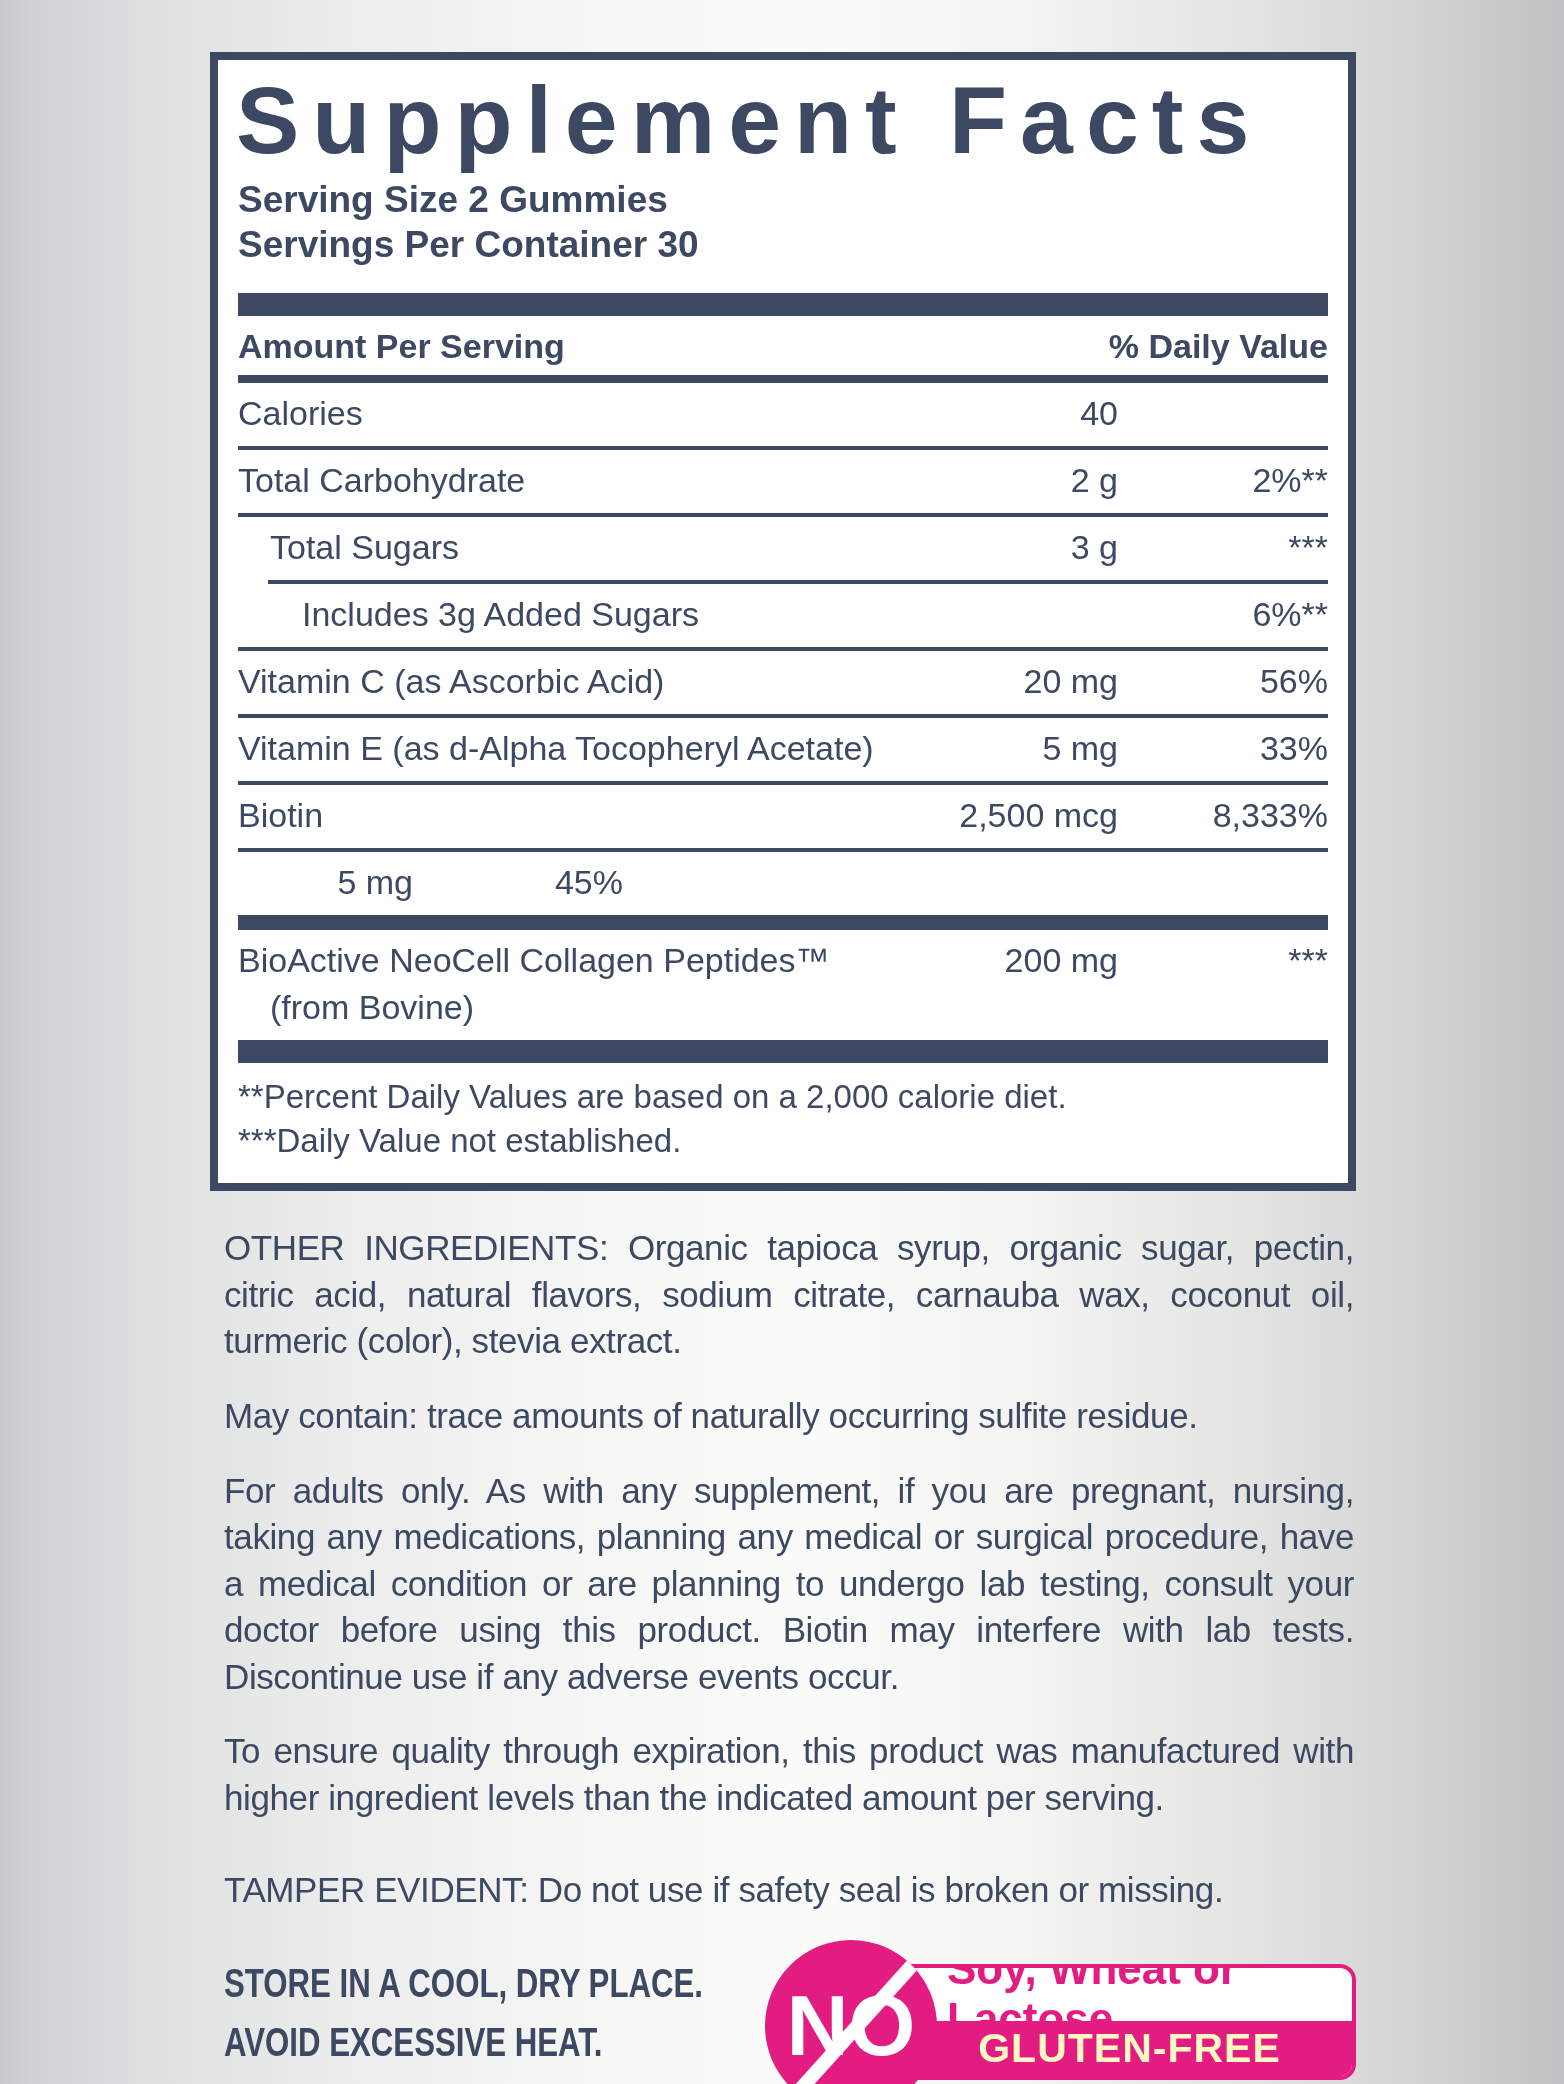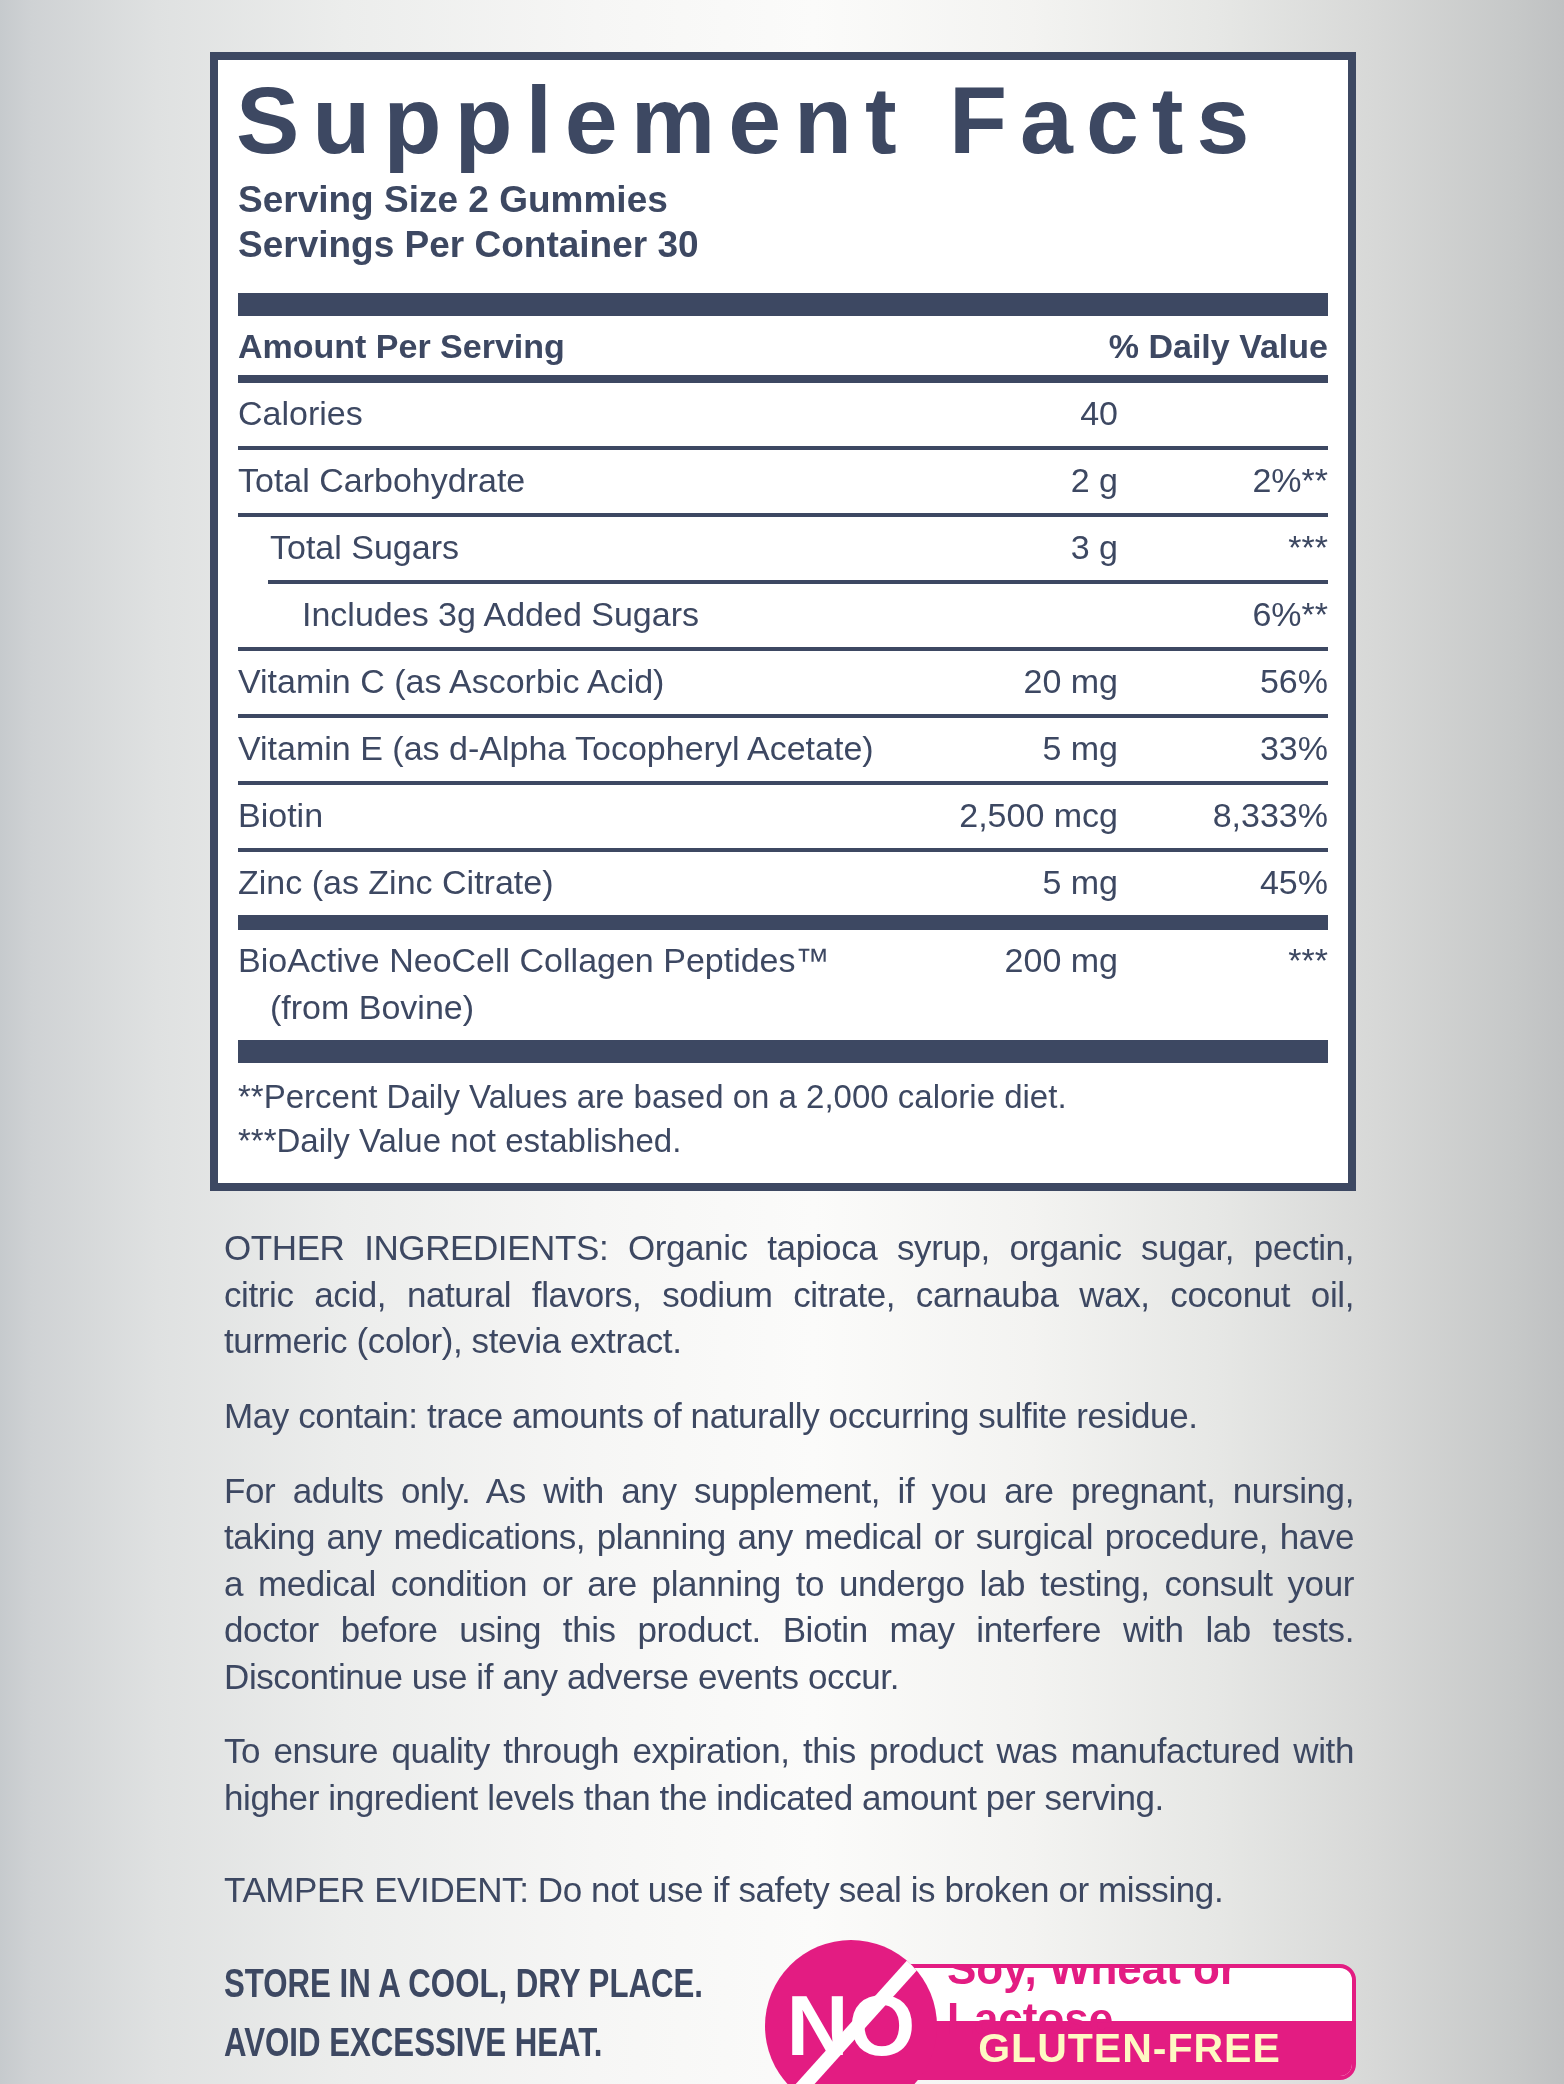--- a/index.html
+++ b/index.html
@@ -141,21 +141,20 @@
       <div class="sep"></div>
 
       <div class="row">
         <span class="nm">Biotin</span>
         <span class="amt">2,500 mcg</span>
         <span class="dv">8,333%</span>
       </div>
       <div class="sep"></div>
 
       <div class="row">
-        <span class="nm">Zinc (as Zinc Citrate)</span>
         <span class="amt">5 mg</span>
         <span class="dv">45%</span>
       </div>
       <div class="bar t15"></div>
 
       <div class="row">
         <span class="nm"><span>BioActive NeoCell Collagen Peptides™</span><span class="sub">(from Bovine)</span></span>
         <span class="amt">200 mg</span>
         <span class="dv">***</span>
       </div>

